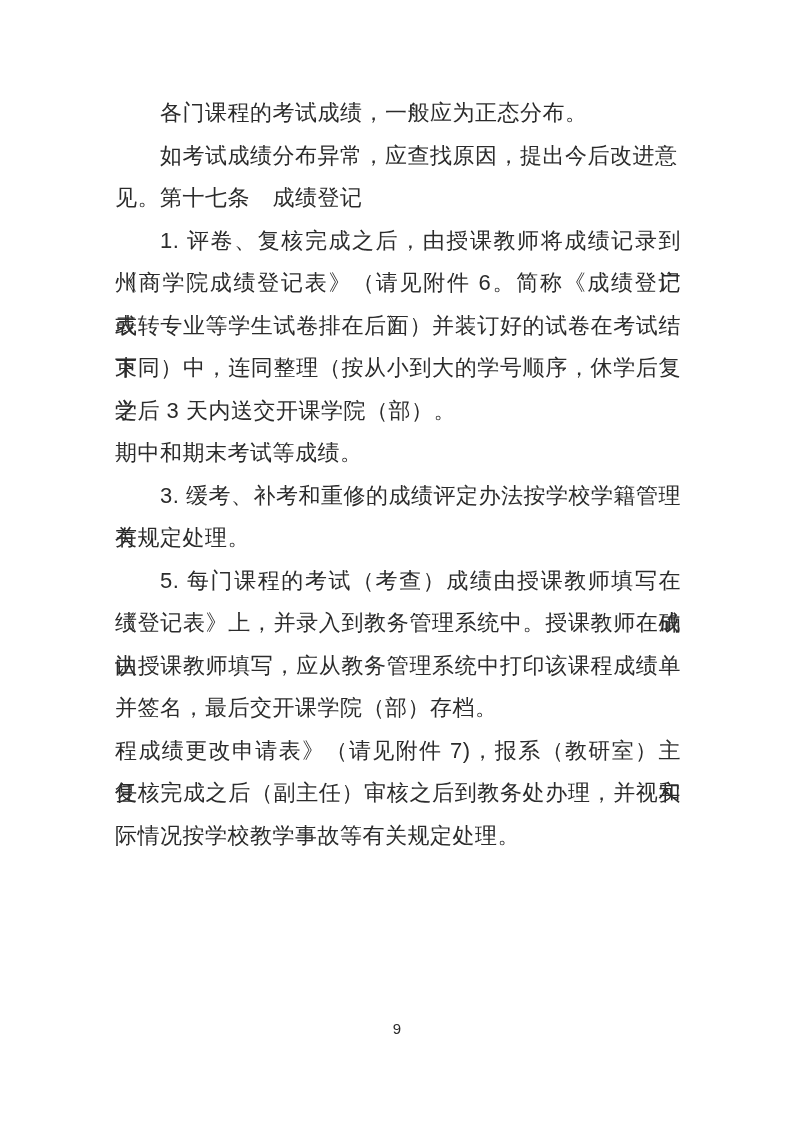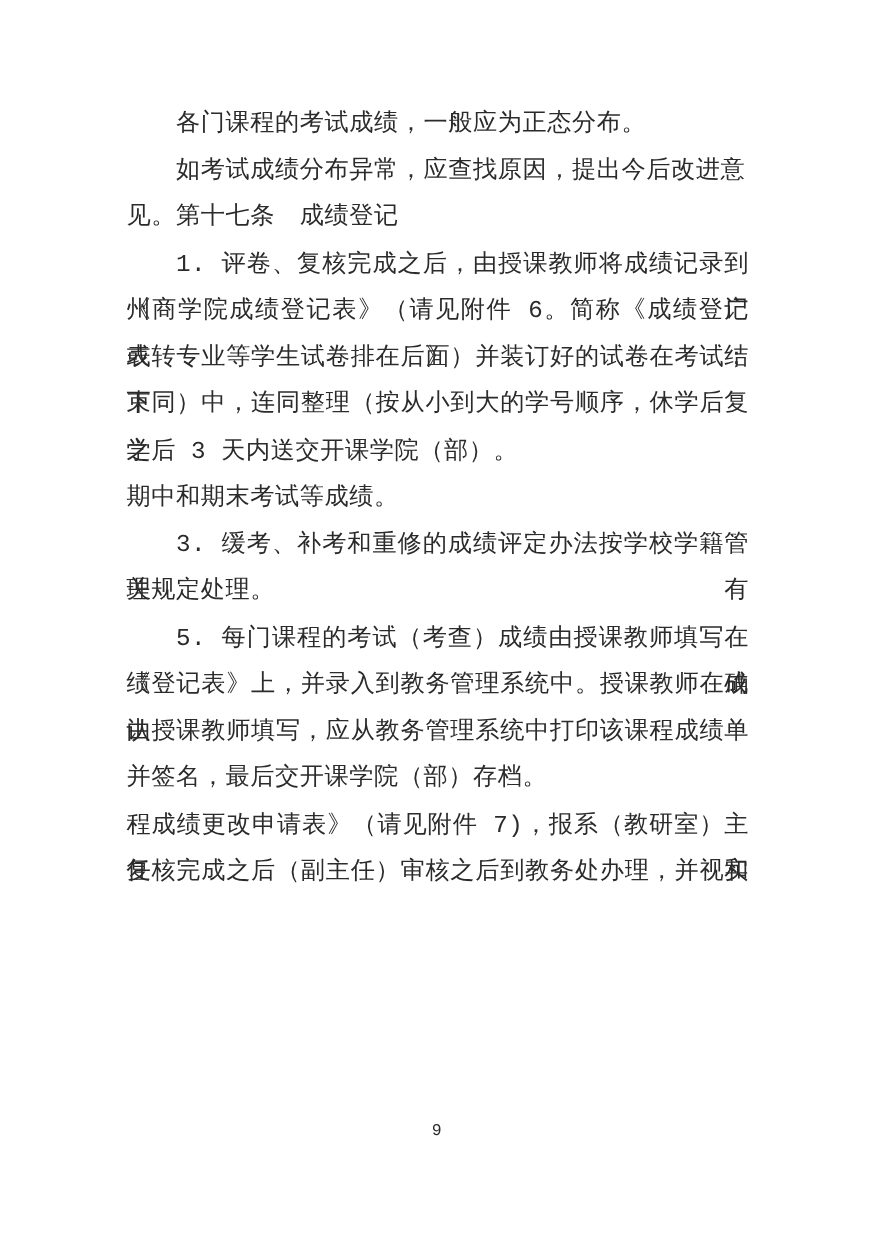--- a/index.html
+++ b/index.html
@@ -7,21 +7,21 @@
     padding: 0;
     background: #ffffff;
   }
   .page {
     position: relative;
     width: 794px;
     height: 1123px;
     background: #ffffff;
     outline: 1px solid #e3e3e3;
     overflow: hidden;
-    font-family: Liberation Mono, monospace;
+    font-family: Liberation Sans, sans-serif;
   }
   .content {
     position: absolute;
     top: 92px;
     left: 115px;
     width: 566px;
     color: #2b2b2b;
   }
   .line {
     font-size: 22px;
@@ -62,15 +62,16 @@
       <div class="line">之后 3 天内送交开课学院（部）。</div>
       <div class="line">期中和期末考试等成绩。</div>
       <div class="line indent fill">3. 缓考、补考和重修的成绩评定办法按学校学籍管理有</div>
       <div class="line">关规定处理。</div>
       <div class="line indent fill">5. 每门课程的考试（考查）成绩由授课教师填写在《成</div>
       <div class="line fill">绩登记表》上，并录入到教务管理系统中。授课教师在确认</div>
       <div class="line fill">由授课教师填写，应从教务管理系统中打印该课程成绩单</div>
       <div class="line">并签名，最后交开课学院（部）存档。</div>
       <div class="line fill">程成绩更改申请表》（请见附件 7)，报系（教研室）主任和</div>
       <div class="line fill">复核完成之后（副主任）审核之后到教务处办理，并视实</div>
+      <div class="line">际情况按学校教学事故等有关规定处理。</div>
     </div>
   <div class="footer">9</div>
 </div>
 
 </body></html>

